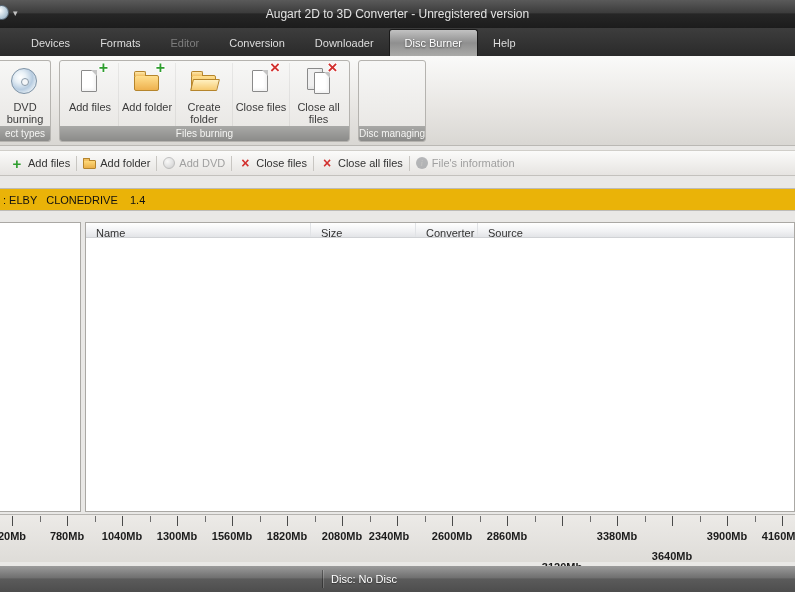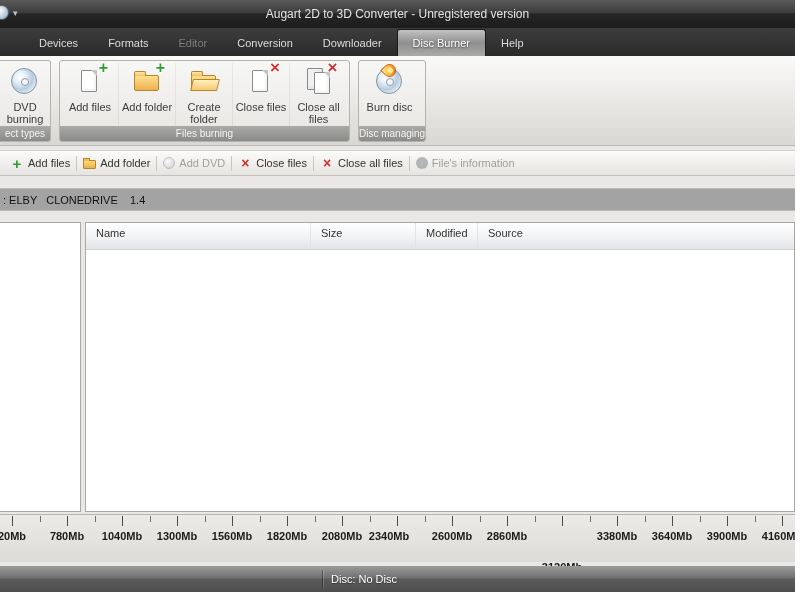--- a/index.html
+++ b/index.html
@@ -14,21 +14,21 @@
   .titlebar { position:absolute; left:0; top:0; width:100%; height:28px;
     background:linear-gradient(#5a5a5a 0%, #3c3c3c 45%, #262626 50%, #1c1c1c 100%); }
   .titlebar .title { position:absolute; left:0; right:0; top:7px; text-align:center; font-size:12px; color:#e3e3e3; }
   .qa { position:absolute; left:0; top:5px; display:flex; align-items:center; }
   .qa-icon { width:15px; height:15px; border-radius:50%; margin-left:-6px;
     background:radial-gradient(circle at 35% 35%, #ffffff, #bccfdd 55%, #8aa0b4); border:1px solid #5c6e7e; }
   .qa-chevron { color:#c2c2c2; font-size:9px; margin-left:4px; }
 
   
   .tabstrip { position:absolute; left:0; top:28px; width:100%; height:28px;
-    background:linear-gradient(#3d3d3d,#2a2a2a); display:flex; align-items:flex-end; padding-left:24px; }
+    background:linear-gradient(#3d3d3d,#2a2a2a); display:flex; align-items:flex-end; padding-left:16px; }
   .tab { color:#dddddd; font-size:11px; padding:7px 15px 7px; cursor:default; }
   .tab.disabled { color:#7e7e7e; }
   .tab.active { background:linear-gradient(#c2c2c2,#8f8f8f 50%,#aaaaa8);
     color:#ffffff; text-shadow:0 1px 2px rgba(0,0,0,.55);
     border:1px solid #1a1a1a; border-bottom:none; border-radius:3px 3px 0 0;margin-top:32px; }
 
   
   .ribbon { position:absolute; left:0; top:56px; width:100%; height:90px;
     background:linear-gradient(#fafaf9,#e9e7e4 55%,#d9d7d3); border-bottom:1px solid #bab8b4;
     display:flex; gap:8px; padding:4px 0 0 0; }
@@ -92,30 +92,30 @@
   .si-folder { width:13px; height:9px; background:linear-gradient(#ffd978,#eab04a); border:1px solid #b5852c;
     border-radius:1px; position:relative; margin-top:3px; }
   .si-folder::before { content:""; position:absolute; left:-1px; top:-3px; width:5px; height:2px;
     background:#f2c063; border:1px solid #b5852c; border-bottom:none; border-radius:1px 1px 0 0; }
   .si-disc { width:12px; height:12px; border-radius:50%; border:1px solid #8a97a4;
     background:radial-gradient(circle at 35% 35%, #fff, #c9d6e2 60%, #9fb0c0); }
   .si-info { width:12px; height:12px; border-radius:50%; background:#6a88b8; color:#fff;
     font-size:9px; font-family:"Liberation Serif", serif; font-style:italic; }
 
   
-  .drive-row { position:absolute; left:0; top:188px; width:100%; height:23px; background:#a3a3a3;
+  .drive-row { position:absolute; left:0; top:188px; width:100%; height:23px; background:#eab308;
     border-top:1px solid #bdbbb7; border-bottom:1px solid #bdbbb7;
     display:flex; align-items:center; padding-left:3px; font-size:11px; color:#111; white-space:pre; }
 
   
   .left-panel { position:absolute; left:0; top:222px; width:81px; height:290px; background:#ffffff;
     border:1px solid #aaa8a4; border-left:none; }
   .right-panel { position:absolute; left:85px; top:222px; width:710px; height:290px; background:#ffffff;
     border:1px solid #aaa8a4; }
-  .list-header { height:27px; display:flex; background:linear-gradient(#ffffff,#f0f1f3 60%,#e2e4e7);
+  .list-header { height:15px; display:flex; background:linear-gradient(#ffffff,#f0f1f3 60%,#e2e4e7);
     border-bottom:1px solid #d0d2d5; font-size:11px; color:#333; }
   .hcol { padding:4px 0 0 10px; border-right:1px solid #e1e3e6; cursor:default; }
   .hcol:nth-child(1) { width:225px; }
   .hcol:nth-child(2) { width:105px; }
   .hcol:nth-child(3) { width:62px; }
   .hcol:nth-child(4) { flex:1; border-right:none; }
 
   
   .ruler { position:absolute; left:0; top:514px; width:100%; height:48px;
     background:linear-gradient(#eceae7,#dedcd8); border-top:1px solid #b6b4b0; }
@@ -202,27 +202,20 @@
               <span class="p-doc-front"></span>
               <span class="p-x">×</span>
             </span>
             <div class="rlabel">Close all files</div>
           </div>
         </div>
         <div class="rgroup-label">Files burning</div>
       </div>
       <div class="rgroup">
         <div class="rbtns">
-          <div class="rbtn">
-            <span class="icon32">
-              <span class="p-disc"></span>
-              <span class="p-flame"></span>
-            </span>
-            <div class="rlabel">Burn disc</div>
-          </div>
         </div>
         <div class="rgroup-label">Disc managing</div>
       </div>
     </div>
 
   <div class="quicktoolbar">
       <span class="tb-item">
         <span class="si si-plus">+</span>
         <span>Add files</span>
       </span>
@@ -256,21 +249,21 @@
   <div class="drive-row">
     <span>: ELBY   CLONEDRIVE    1.4</span>
   </div>
 
   <div class="left-panel"></div>
 
   <div class="right-panel">
     <div class="list-header">
         <div class="hcol">Name</div>
         <div class="hcol">Size</div>
-        <div class="hcol">Modified</div>
+        <div class="hcol">Converter</div>
         <div class="hcol">Source</div>
       </div>
   </div>
 
   <div class="ruler">
       <div class="tick major" style="left: 12px;"></div>
       <div class="tick minor" style="left: 40px;"></div>
       <div class="tick-label" style="left: 12px;">20Mb</div>
       <div class="tick major" style="left: 67px;"></div>
       <div class="tick minor" style="left: 95px;"></div>
@@ -300,21 +293,21 @@
       <div class="tick minor" style="left: 535px;"></div>
       <div class="tick-label" style="left: 507px;">2860Mb</div>
       <div class="tick major" style="left: 562px;"></div>
       <div class="tick minor" style="left: 590px;"></div>
       <div class="tick-label" style="left: 562px; margin-top: 31px;">3120Mb</div>
       <div class="tick major" style="left: 617px;"></div>
       <div class="tick minor" style="left: 645px;"></div>
       <div class="tick-label" style="left: 617px;">3380Mb</div>
       <div class="tick major" style="left: 672px;"></div>
       <div class="tick minor" style="left: 700px;"></div>
-      <div class="tick-label" style="left: 672px;">3640Mb</div>
+      <div class="tick-label" style="left: 672px; margin-top: 20px;">3640Mb</div>
       <div class="tick major" style="left: 727px;"></div>
       <div class="tick minor" style="left: 755px;"></div>
       <div class="tick-label" style="left: 727px;">3900Mb</div>
       <div class="tick major" style="left: 782px;"></div>
       <div class="tick-label" style="left: 782px;">4160Mb</div>
     </div>
 
   <div class="statusbar">
     <div class="status-sep"></div>
     <div class="disc-status">Disc: No Disc</div>

